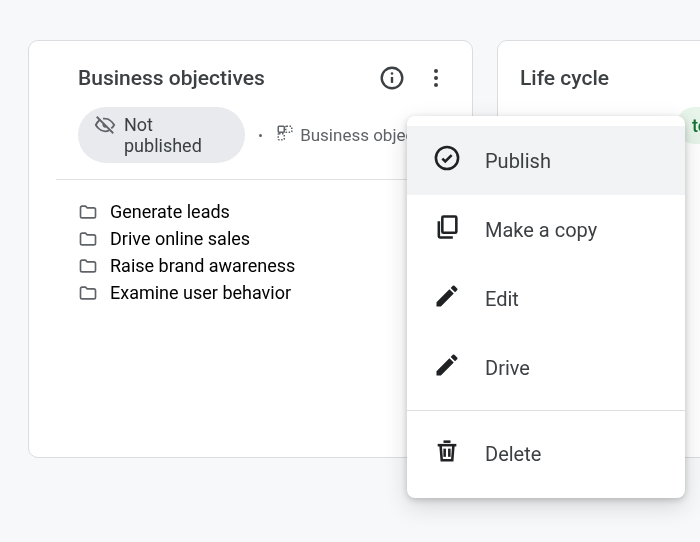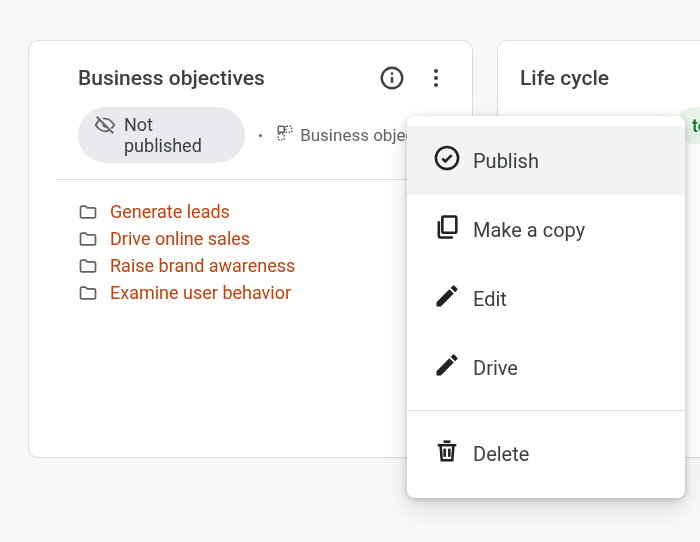--- a/index.html
+++ b/index.html
@@ -92,21 +92,21 @@
       font-size: 17px;
       white-space: nowrap;
     }
     .card-body {
       padding: 18px 22px;
     }
     .list-item {
       display: flex;
       align-items: center;
       gap: 12px;
-      color: #c2410c;
+      color: #000000;
       font-size: 18px;
       padding: 3px 0;
     }
     .list-item svg { color: #5f6368; flex-shrink: 0; }
     .card-secondary .card-header {
       border-bottom: none;
     }
     .green-chip {
       display: inline-flex;
       align-items: center;
@@ -131,21 +131,21 @@
       left: 407px;
       width: 278px;
       background: #fff;
       border-radius: 8px;
       box-shadow: 0 2px 6px rgba(0,0,0,0.18), 0 8px 24px rgba(0,0,0,0.14);
       padding: 10px 0;
     }
     .menu-item {
       display: flex;
       align-items: center;
-      gap: 12px;
+      gap: 24px;
       padding: 18px 26px;
       font-size: 20px;
       color: #3c4043;
       cursor: pointer;
     }
     .menu-item.hovered { background: #f1f3f4; }
     .menu-item svg { color: #202124; flex-shrink: 0; }
     .menu-divider {
       height: 1px;
       background: #e0e0e0;

